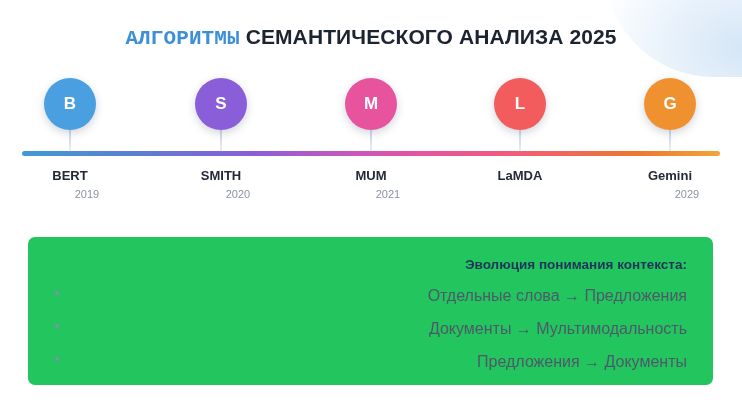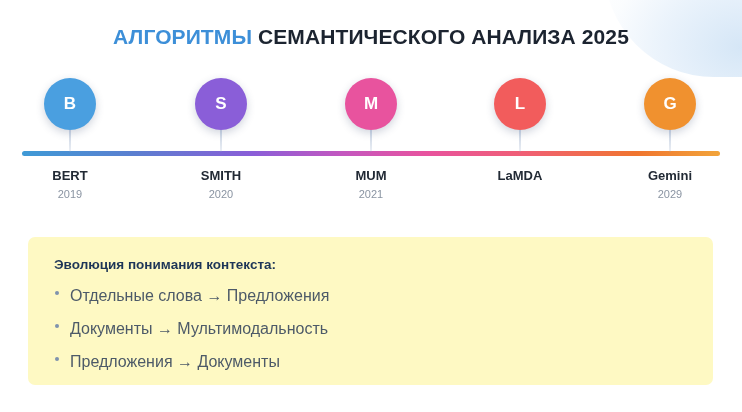--- a/index.html
+++ b/index.html
@@ -51,20 +51,21 @@
     width: 742px;
     text-align: center;
     font-size: 21px;
     font-weight: bold;
     letter-spacing: 0.1px;
     color: #1c2430;
     white-space: nowrap;
   }
   .title .accent {
     color: #3d8fd8;
+    font-family: Liberation Mono, monospace;
   }
 
   
   .timeline {
     position: absolute;
     top: 78px;
     left: 22px;
     width: 698px;
     height: 130px;
   }
@@ -128,37 +129,38 @@
     left: 0;
     width: 120px;
     font-size: 13px;
     font-weight: bold;
     color: #222a35;
   }
 
   .node-year {
     position: absolute;
     top: 110px;
-    left: 0;
+    left: 17px;
     width: 120px;
     font-size: 11px;
     color: #8a94a2;
   }
 
   
   .info-card {
     position: absolute;
     left: 28px;
     top: 237px;
     width: 685px;
     height: 148px;
     box-sizing: border-box;
-    background: #fef9c3;
+    background: #22c55e;
     border-radius: 7px;
     padding: 20px 26px 0 26px;
+    text-align: right;
   }
 
   .info-title {
     font-size: 13.5px;
     font-weight: bold;
     color: #1d3557;
     margin: 0 0 14px 0;
   }
 
   .info-list {

